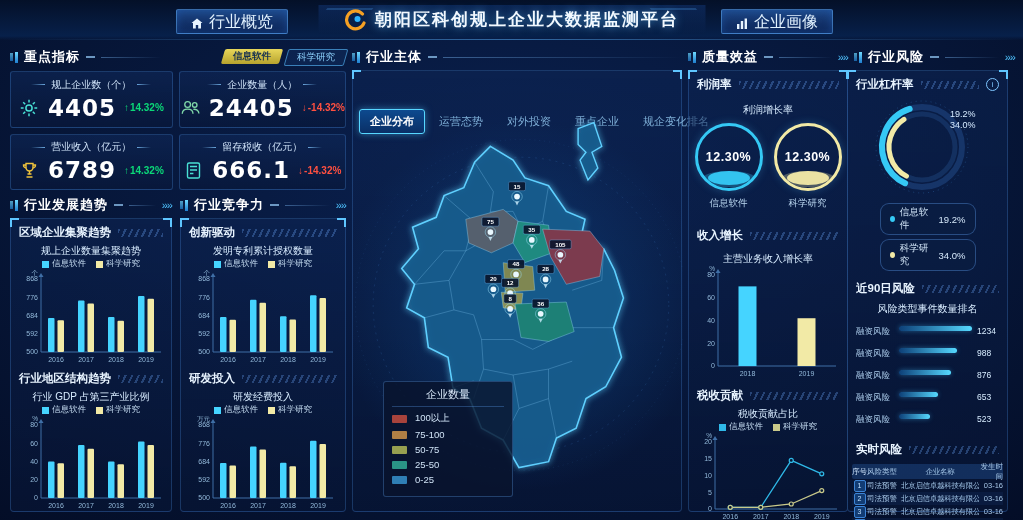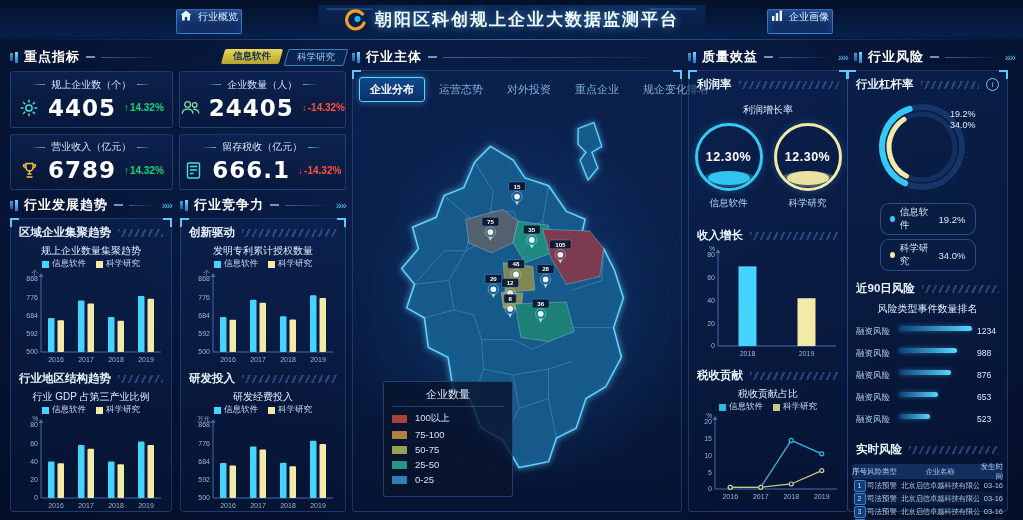--- a/index.html
+++ b/index.html
@@ -10,22 +10,22 @@
   .hdr{position:absolute;top:0;left:0;right:0;height:40px;
     background:linear-gradient(180deg,#041028 0%,#07204a 90%,rgba(7,32,74,0) 100%);}
   .hdr::after{content:"";position:absolute;left:0;right:0;top:39px;height:1px;
     background:linear-gradient(90deg,transparent,rgba(90,180,255,.5),transparent);}
   .title-wrap{position:absolute;left:50%;top:5px;transform:translateX(-50%);
     display:flex;align-items:center;gap:9px;padding:3px 26px;
     background:linear-gradient(180deg,rgba(20,60,130,.45),rgba(8,25,60,.1));}
   .title{font-size:17px;font-weight:bold;letter-spacing:2px;color:#f2f9ff;
     text-shadow:0 0 10px rgba(90,190,255,.7);white-space:nowrap;}
   .logo{width:22px;height:22px;position:relative;flex:0 0 auto;}
-  .nav-btn{position:absolute;top:9px;height:23px;display:flex;align-items:flex-start;gap:6px;
-    padding:0 3px;font-size:10px;color:#e2f2ff;cursor:pointer;
+  .nav-btn{position:absolute;top:9px;height:23px;display:flex;align-items:flex-end;gap:6px;
+    padding:0 14px;font-size:16px;color:#e2f2ff;cursor:pointer;
     background:linear-gradient(180deg,rgba(50,110,200,.55),rgba(12,35,85,.85));
     border:1px solid rgba(100,180,255,.5);border-radius:2px;box-shadow:0 0 8px rgba(40,120,220,.35) inset;}
   .nav-btn.l{left:176px;} .nav-btn.r{right:190px;}
   .slash{position:absolute;top:8px;width:46px;height:22px;border-top:2px solid rgba(90,180,255,.35);transform:skewX(-38deg);}
   
   .sec-h{position:absolute;height:18px;display:flex;align-items:center;gap:6px;}
   .sec-bars{display:flex;gap:2px;align-items:center;}
   .sec-bars i{display:block;width:3px;height:11px;background:linear-gradient(180deg,#6fd9ff,#1f7fd0);}
   .sec-bars i:first-child{height:8px;opacity:.7;}
   .sec-t{font-size:13px;font-weight:bold;color:#ffffff;letter-spacing:1px;white-space:nowrap;}
@@ -60,21 +60,21 @@
   .up{color:#0bd878;} .down{color:#ff5040;}
   .kpi-ic{width:21px;height:21px;display:flex;align-items:center;justify-content:center;}
   
   .tag{height:15px;display:flex;align-items:center;padding:0 10px;font-size:9.5px;
     transform:skewX(-16deg);border-radius:2px;cursor:pointer;margin-left:5px;}
   .tag span{transform:skewX(16deg);}
   .tag.yellow{background:linear-gradient(180deg,#e8d75a,#b7a32e);color:#163050;font-weight:bold;}
   .tag.cyan{border:1px solid rgba(90,190,255,.6);color:#8fd4ff;background:rgba(15,45,95,.5);}
   
   #tabs{position:absolute;left:0;right:0;top:6px;display:flex;align-items:center;gap:4px;padding:0 6px;}
-  .tab{font-size:11px;color:#7fb0d8;padding:4px 10px;cursor:pointer;white-space:nowrap;}
+  .tab{font-size:11px;color:#7fb0d8;padding:4px 10px;cursor:pointer;white-space:nowrap;margin-top:32px;}
   .tab.active{color:#ffffff;font-weight:bold;border:1px solid #57d7ff;border-radius:3px;
     background:linear-gradient(180deg,#0d4a8f,#0a2f66);box-shadow:0 0 7px rgba(80,200,255,.5);}
   
   #map-legend{position:absolute;left:30px;bottom:14px;width:112px;
     background:rgba(8,20,45,.82);border:1px solid rgba(100,170,255,.3);border-radius:3px;padding:5px 8px 7px;}
   #map-legend .lt{font-size:11px;color:#dcebfb;text-align:center;padding-bottom:4px;margin-bottom:5px;
     border-bottom:1px solid rgba(100,170,255,.3);}
   .ml-row{display:flex;align-items:center;gap:8px;margin:4px 0;}
   .ml-sw{width:15px;height:8px;border-radius:1px;}
   .ml-lb{font-size:9.5px;color:#cfe2f5;}
@@ -636,20 +636,21 @@
             <i></i>
             <b>12.30%</b>
           </div>
           <div class="glabel">科学研究</div>
         </div>
       </div>
     <div class="sub-h" style="margin-top:12px;">
       <span class="sub-t">收入增长</span>
       <span class="hatch"></span>
     </div>
+    <div class="c-title" style="margin-top:6px;">主营业务收入增长率</div>
     <div id="income-chart" style="text-align:center;"><svg width="148" height="112" viewBox="0 0 148 112">
           <line x1="24" y1="6" x2="24" y2="100" stroke="#3f6fa6" stroke-width="1"></line>
           <line x1="24" y1="100" x2="142" y2="100" stroke="#3f6fa6" stroke-width="1"></line>
           <path d="M21.5,7 L24,3 L26.5,7 Z" fill="#3f6fa6"></path>
           <text x="21" y="5" text-anchor="end" fill="#8fb6d6" font-size="6.5">%</text>
           <text x="21" y="102.3" text-anchor="end" fill="#93b9da" font-size="7">0</text>
           <text x="21" y="79.55" text-anchor="end" fill="#93b9da" font-size="7">20</text>
           <text x="21" y="56.8" text-anchor="end" fill="#93b9da" font-size="7">40</text>
           <text x="21" y="34.05" text-anchor="end" fill="#93b9da" font-size="7">60</text>
           <text x="21" y="11.3" text-anchor="end" fill="#93b9da" font-size="7">80</text>

